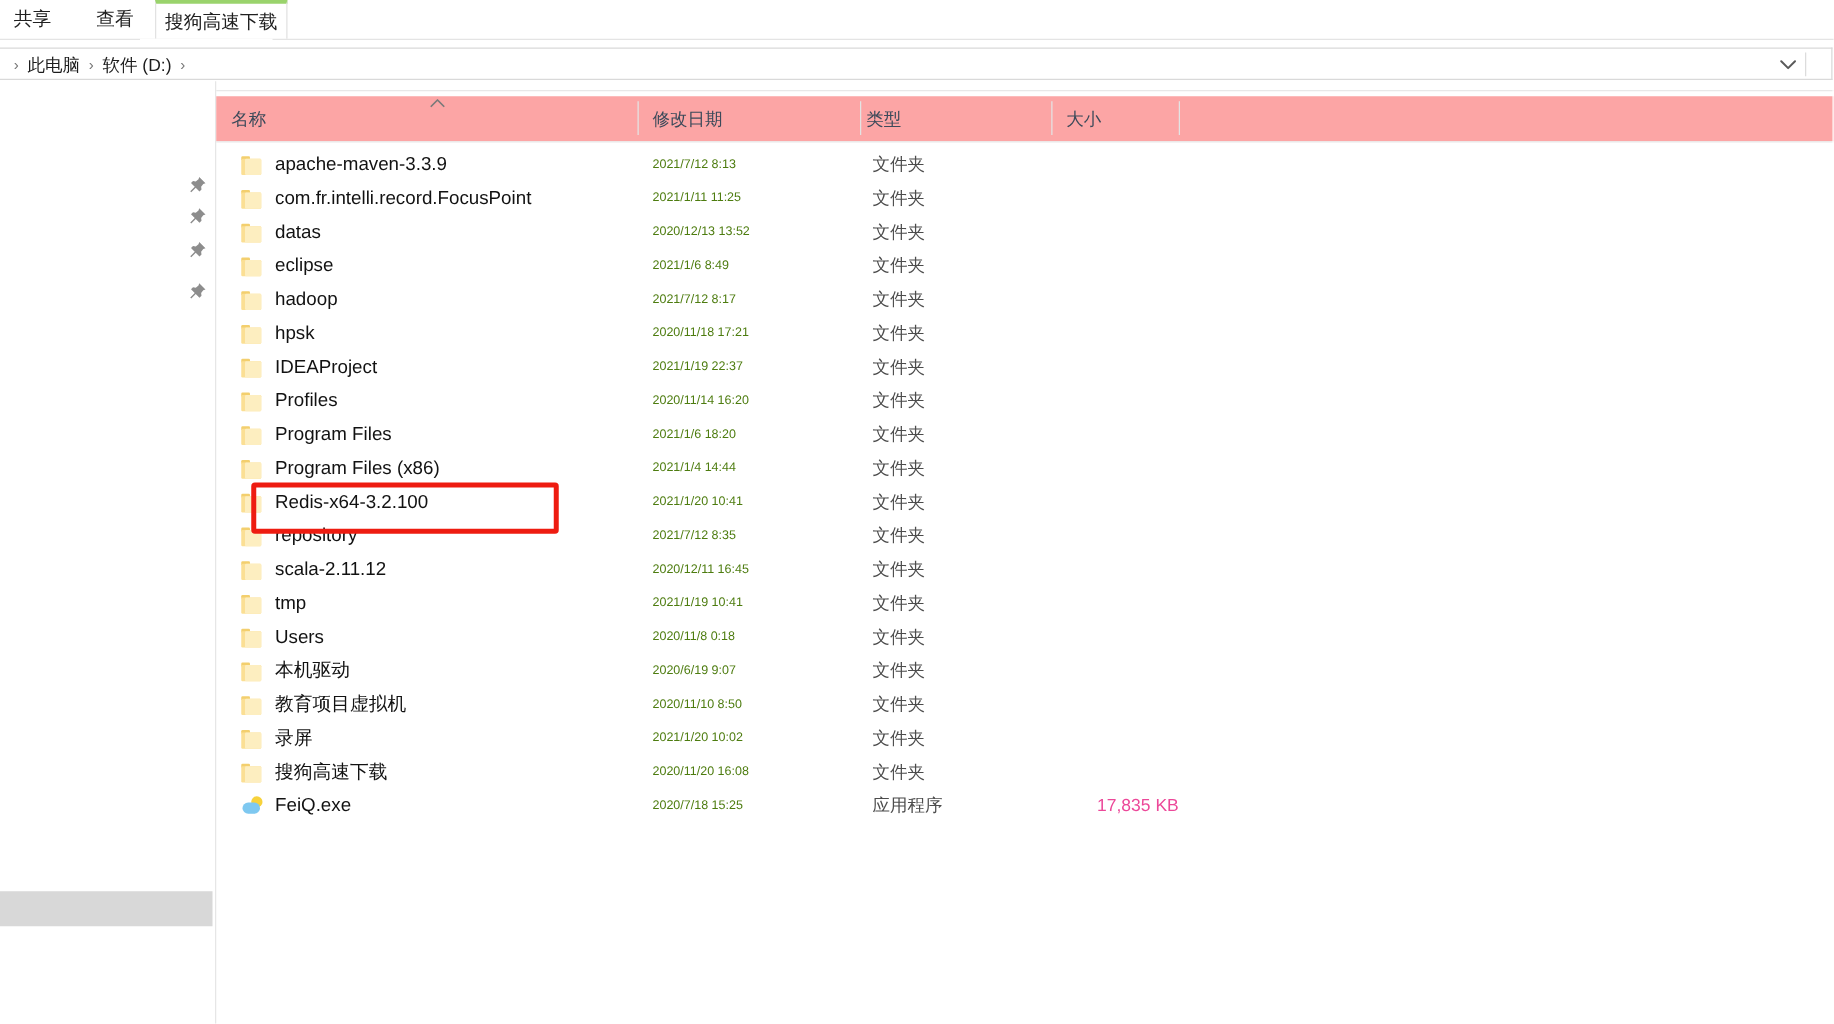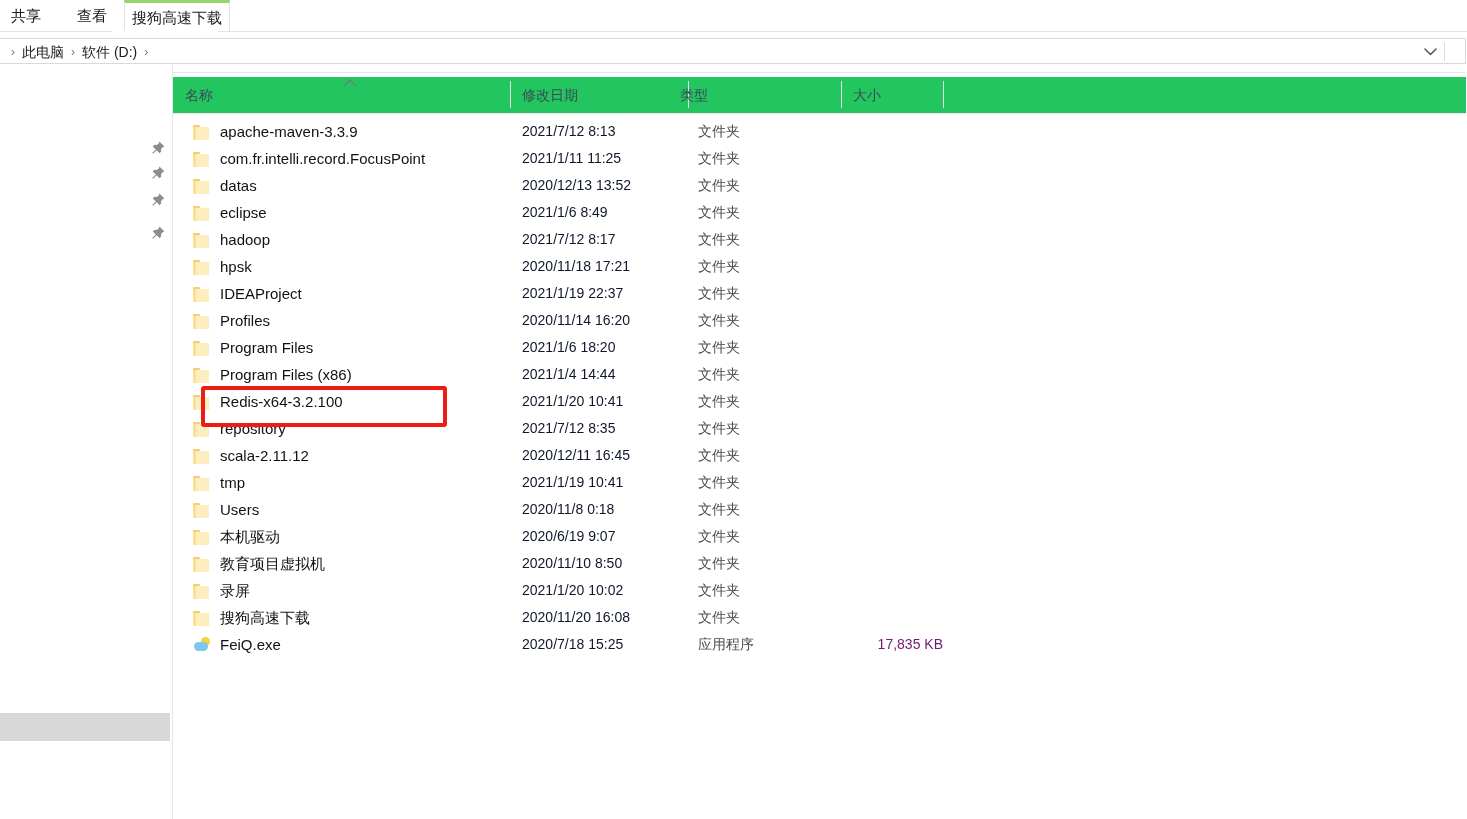--- a/index.html
+++ b/index.html
@@ -133,21 +133,21 @@
     width: 170px; height: 28px;
     background: #d8d8d8;
   }
 
   
   .col-header {
     position: absolute;
     left: 173px; top: 77px;
     width: 1294px;
     height: 36px;
-    background: #22c55e;
+    background: #fca5a5;
   }
   .col-header-bottom {
     position: absolute;
     left: 173px; top: 113px;
     width: 1294px; height: 1px;
     background: #e8e8e8;
   }
   .col-header-top {
     position: absolute;
     left: 173px; top: 72px;
@@ -199,41 +199,41 @@
     font-size: 15px;
     color: #121212;
     white-space: nowrap;
     padding-left: 27px;
   }
   .cell-date {
     position: absolute;
     left: 349px; top: 0;
     height: 27px;
     line-height: 27px;
-    font-size: 14px;
-    color: #0f172a;
+    font-size: 10px;
+    color: #4d7c0f;
     white-space: nowrap;
   }
   .cell-type {
     position: absolute;
     left: 525px; top: 0;
     height: 27px;
     line-height: 27px;
     font-size: 14px;
     color: #4c4c4c;
     white-space: nowrap;
   }
   .cell-size {
     position: absolute;
     left: 600px; top: 0;
     width: 170px;
     height: 27px;
     line-height: 27px;
     font-size: 14px;
-    color: #701a75;
+    color: #ec4899;
     text-align: right;
     white-space: nowrap;
   }
 
   
   .row-icon {
     position: absolute;
     left: 0; top: 5px;
     width: 19px; height: 18px;
   }
@@ -382,21 +382,21 @@
         <path d="M9.4 1.6 L14.4 6.6 L12.6 7.2 L10.9 9.4 L11.2 11.6 L9.6 13.2 L6.6 10.2 L3.0 13.8 L2.2 13.0 L5.8 9.4 L2.8 6.4 L4.4 4.8 L6.6 5.1 L8.8 3.4 Z" fill="#8d8d8d"></path>
       </svg></div>
   </div>
 
 <div class="col-header-top"></div>
 <div class="col-header" id="col-header">
     <div class="col-cell" style="left: 0px;">名称</div>
     <div class="col-sep" style="left: 337px;"></div>
     <div class="col-cell" style="left: 337px;">修改日期</div>
     <div class="col-sep" style="left: 515px;"></div>
-    <div class="col-cell" style="left: 495px;">类型</div>
+    <div class="col-cell" style="left: 508px;">类型</div>
     <div class="col-sep" style="left: 668px;"></div>
     <div class="col-cell" style="left: 668px;">大小</div>
     <div class="col-sep" style="left: 770px;"></div>
   </div>
 <div class="col-header-bottom"></div>
 <div class="sort-caret">
   <svg width="14" height="9" viewBox="0 0 14 9" aria-hidden="true">
     <path d="M2 7 L7 2 L12 7" stroke="#7a7a7a" stroke-width="1.4" fill="none" stroke-linecap="round" stroke-linejoin="round"></path>
   </svg>
 </div>

